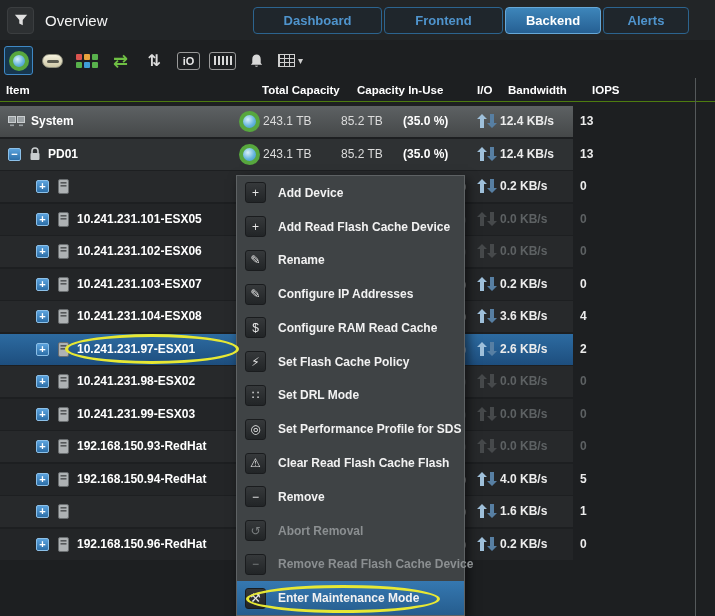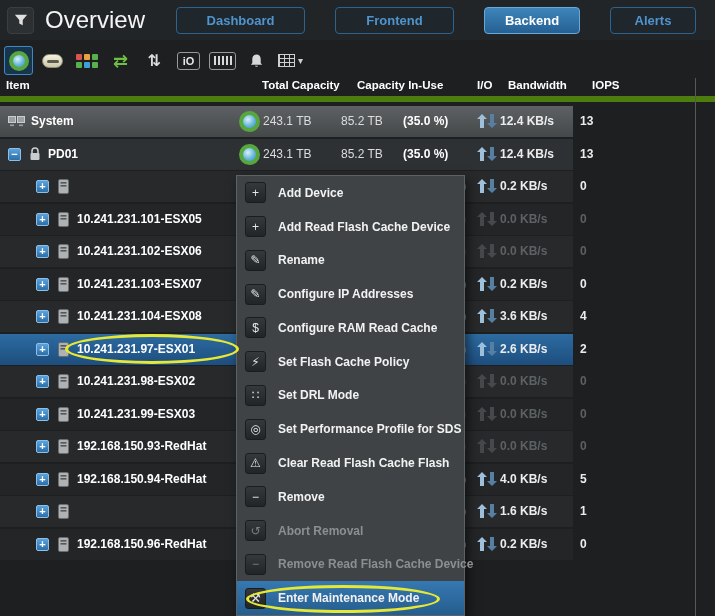--- a/index.html
+++ b/index.html
@@ -5,22 +5,22 @@
   *{margin:0;padding:0;box-sizing:border-box}
   html,body{width:715px;height:616px;overflow:hidden;background:#17191a;
     font-family:"Liberation Sans","DejaVu Sans",sans-serif}
   .app{position:relative;width:715px;height:616px;background:#1d1f21;color:#e8e8e8}
 
   
   .topbar{position:absolute;top:0;left:0;right:0;height:40px;background:#222527;
     display:flex;align-items:center;padding:0 7px}
   .filter-btn{width:27px;height:27px;background:#2d3032;border:1px solid #3b3e40;border-radius:4px;
     display:flex;align-items:center;justify-content:center;cursor:pointer;flex:none}
-  .title{font-size:24px;font-weight:400;color:#f4f4f4;margin-left:11px}
-  .nav{margin-left:auto;display:flex;gap:30px;margin-right:12px}
+  .title{font-size:15px;font-weight:400;color:#f4f4f4;margin-left:11px}
+  .nav{margin-left:auto;display:flex;gap:2px;margin-right:19px}
   .nav-btn{height:27px;border-radius:4px;border:1px solid #2c648f;background:#1f262c;
     color:#4f94cd;font-weight:700;font-size:13px;cursor:pointer;
     font-family:"Liberation Sans","DejaVu Sans",sans-serif}
   .nav-btn:nth-child(1){width:129px}
   .nav-btn:nth-child(2){width:119px}
   .nav-btn:nth-child(3){width:96px}
   .nav-btn:nth-child(4){width:86px}
   .nav-btn.active{background:linear-gradient(#3d85ba,#266093);color:#fff;border-color:#66a8d8}
 
   
@@ -46,21 +46,21 @@
     font-weight:700;color:#e8e8e8;line-height:14px}
   .icon-ticks{border:1px solid #9a9a9a;border-radius:3px;width:27px;height:18px;
     display:flex;align-items:center;justify-content:center;gap:2px}
   .icon-ticks i{width:2px;height:9px;background:#d8d8d8}
   .icon-table{width:17px;height:13px;border:1px solid #cfcfcf;
     background:linear-gradient(#cfcfcf 1px,transparent 1px) 0 3px/100% 4px repeat-y,
                linear-gradient(90deg,#cfcfcf 1px,transparent 1px) 5px 0/5px 100% repeat-x}
   .glyph-caret{color:#cfcfcf;font-size:10px;margin-left:3px}
 
   
-  .colhead{position:absolute;top:78px;left:0;width:715px;height:24px;border-bottom:6px solid #4d7c0f}
+  .colhead{position:absolute;top:78px;left:0;width:715px;height:24px;border-bottom:1px solid #4d7c0f}
   .colhead .ch{position:absolute;bottom:5px;font-size:11.5px;font-weight:700;color:#fff;cursor:pointer}
   .ch-0{left:6px}.ch-1{left:262px}.ch-2{left:357px}.ch-3{left:477px}.ch-4{left:508px}.ch-5{left:592px}
   .vdiv{position:absolute;left:695px;top:78px;bottom:0;width:1px;background:#55595b;z-index:3}
 
   
   .rows{position:absolute;top:106px;left:0;width:573px}
   .row{position:relative;height:31px;margin-bottom:1.5px;background:#27292b;font-size:12px;cursor:pointer}
   .row:nth-child(even){background:#232527}
   .row.parent{background:#2e3133}
   .row.system{background:linear-gradient(#5d6163,#454849)}

